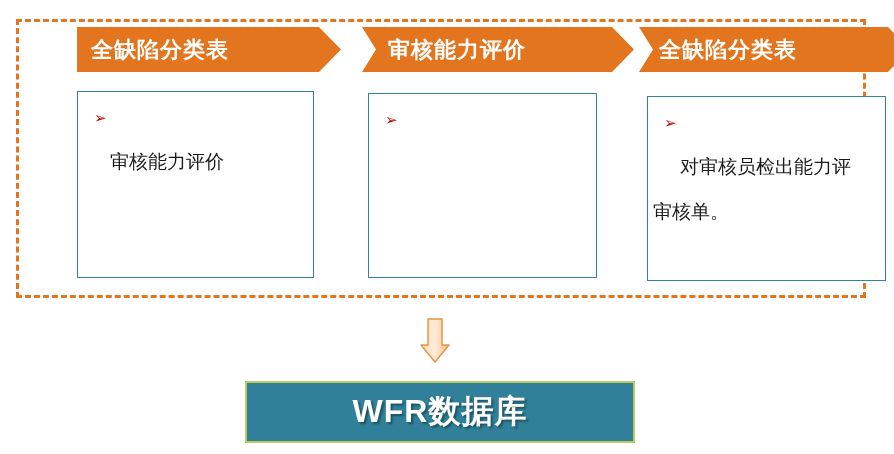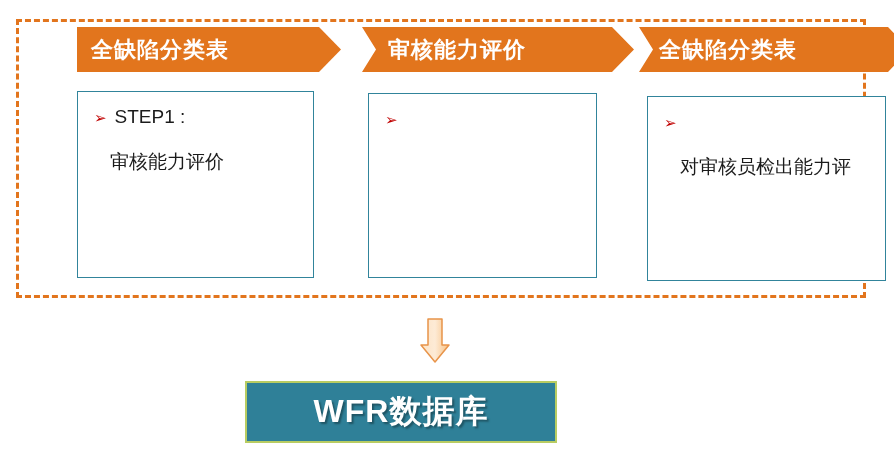--- a/index.html
+++ b/index.html
@@ -54,21 +54,21 @@
     color:var(--bullet-red);font-size:15px;margin-right:8px;line-height:1;
     transform:translateY(1px);
   }
   .step-label{font-size:19px;}
   .step-line{white-space:nowrap;}
   .step-line.first{ text-indent:27px; }
 
   .down-arrow{position:absolute;left:420px;top:318px;width:30px;height:46px;}
 
   .db-box{
-    position:absolute;left:245px;top:381px;width:312px;height:62px;
+    position:absolute;left:245px;top:381px;width:390px;height:62px;
     background:var(--db-fill);border:2px solid var(--db-border);
     box-sizing:border-box;display:flex;align-items:center;justify-content:center;
   }
   .db-label{
     color:#ffffff;font-weight:bold;font-size:32px;letter-spacing:1px;
     text-shadow:2px 2px 2px rgba(0,0,0,0.35);
   }
 </style>
 </head>
 <body>
@@ -83,36 +83,36 @@
   <div class="banner chevron banner-2">
     <span>审核能力评价</span>
   </div>
   <div class="banner chevron banner-3">
     <span>全缺陷分类表</span>
   </div>
 
   <div class="step-box step-box-1">
     <div class="step-head">
       <span class="bullet">➢</span>
-      <span class="step-label">STEP1 :</span>
     </div>
     <div class="step-line first">审核能力评价</div>
   </div>
 
   <div class="step-box step-box-2">
     <div class="step-head">
       <span class="bullet">➢</span>
     </div>
   </div>
 
   <div class="step-box step-box-3">
     <div class="step-head">
       <span class="bullet">➢</span>
     </div>
     <div class="step-line first">对审核员检出能力评</div>
+    <div class="step-line">审核单。</div>
   </div>
 
   <svg class="down-arrow" viewBox="0 0 30 46">
     <defs>
       <linearGradient id="arrowGrad" x1="0" y1="0" x2="1" y2="0">
         <stop offset="0" stop-color="#FCE3C6"></stop>
         <stop offset="0.5" stop-color="#FDEBD6"></stop>
         <stop offset="1" stop-color="#F8C183"></stop>
       </linearGradient>
     </defs>

